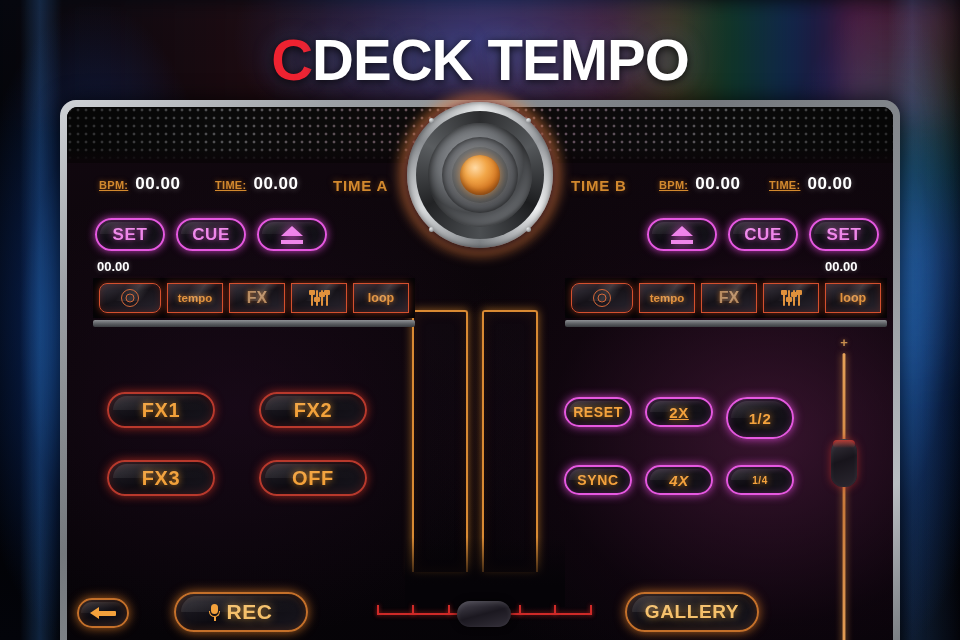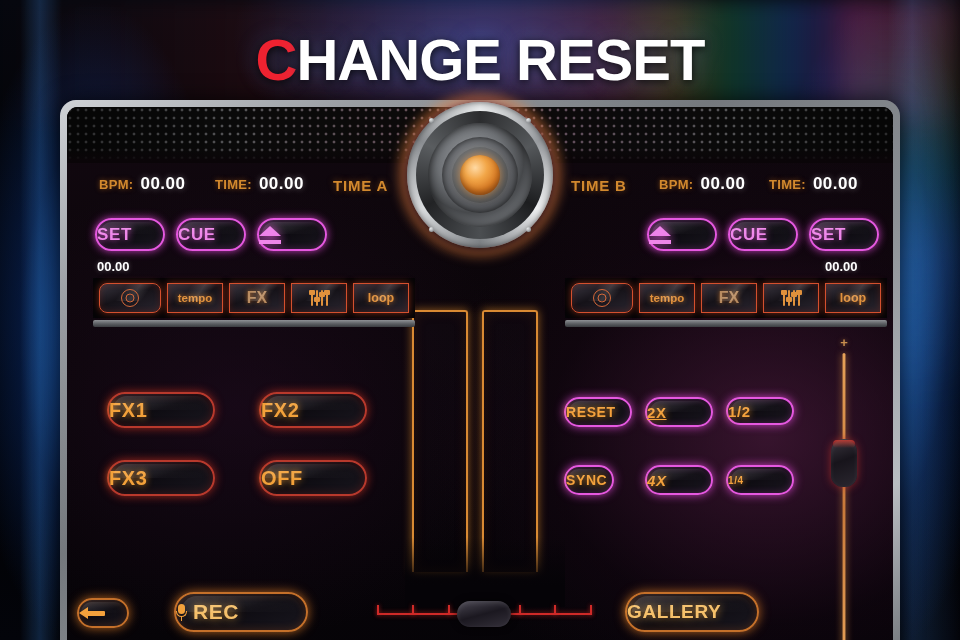--- a/index.html
+++ b/index.html
@@ -128,30 +128,30 @@
     position: absolute; left: 50%; top: 50%; transform: translate(-50%,-50%);
     width: 40px; height: 40px; border-radius: 50%;
     background: radial-gradient(circle at 38% 32%, #ffd9a3 0%, #f2a648 32%, #d87c25 62%, #a5571a 100%);
     box-shadow: 0 0 10px rgba(240,150,60,.7), inset 0 -3px 6px rgba(90,40,5,.6);
   }
   .spk-screw { position:absolute; width:5px;height:5px;border-radius:50%;
     background: radial-gradient(circle at 35% 30%, #e7e9ea, #6d7074); }
 
   
   .readout { position: absolute; display: flex; align-items: baseline; gap: 7px; z-index: 4; }
-  .rd-label { color: #d2892e; font-size: 13px; font-weight: 700; letter-spacing: .3px;
-              text-shadow: 0 0 5px rgba(210,120,30,.55); }
+  .rd-label { color: #d2892e; font-size: 11px; font-weight: 700; letter-spacing: .3px;
+              text-shadow: 0 0 5px rgba(210,120,30,.55); text-decoration: underline; }
   .rd-val { color: #fff; font-size: 17px; font-weight: 700; letter-spacing: .5px;
             text-shadow: 0 0 6px rgba(255,255,255,.35); }
   .deck-tag { position:absolute; color:#d2892e; font-size:15px; font-weight:700; letter-spacing:.8px;
               text-shadow:0 0 6px rgba(210,120,30,.5); z-index:4; }
 
   
   .pill {
-    position: absolute; display: flex; align-items: center; justify-content: flex-start;
+    position: absolute; display: flex; align-items: center; justify-content: center;
     border-radius: 999px; cursor: pointer; user-select: none;
     background: linear-gradient(160deg, rgba(36,34,42,.95) 0%, rgba(14,12,18,.98) 48%, rgba(26,24,32,.95) 100%);
   }
   .pill .lbl { font-weight: 700; letter-spacing: .6px; }
 
   .pill.magenta { border: 2px solid #e558e0; box-shadow: 0 0 9px rgba(225,70,215,.85), inset 0 0 7px rgba(210,60,200,.30); }
   .pill.magenta .lbl { color: #ef86ea; text-shadow: 0 0 7px rgba(235,90,225,.9); }
   .pill.magenta-amber { border: 2px solid #e558e0; box-shadow: 0 0 10px rgba(225,70,215,.85), inset 0 0 7px rgba(210,60,200,.25); }
   .pill.magenta-amber .lbl { color: #f3a13c; text-shadow: 0 0 7px rgba(240,150,40,.85); }
   .pill.red { border: 2px solid #b8392c; box-shadow: 0 0 10px rgba(205,50,35,.75), inset 0 0 8px rgba(150,30,20,.35); }
@@ -264,21 +264,21 @@
 <body>
 
 <div id="stage">
 
   <div class="bg-base"></div>
   <div class="bg-streaks"></div>
   <div class="bg-rainbow"></div>
   <div class="bg-rainbow2"></div>
 
   <div id="title">
-    <span class="accent">C</span><span>HANGE RESET</span>
+    <span class="accent">C</span><span>DECK TEMPO</span>
   </div>
 
   <div id="frame">
     <div id="screen">
 
       <div class="grille"></div>
       <div class="grille-fade"></div>
 
       <div class="readout" style="left:32px; top:67px;">
         <span class="rd-label">BPM:</span>
@@ -412,25 +412,25 @@
       </div>
 
       <div class="pill magenta-amber" style="left:497px; top:290px; width:68px; height:30px;">
         <span class="gloss"></span>
         <span class="lbl" style="font-size:14px;">RESET</span>
       </div>
       <div class="pill magenta-amber" style="left:578px; top:290px; width:68px; height:30px;">
         <span class="gloss"></span>
         <span class="lbl" style="font-size:15px;text-decoration:underline;">2X</span>
       </div>
-      <div class="pill magenta-amber" style="left:659px; top:290px; width:68px; height:28px;">
+      <div class="pill magenta-amber" style="left:659px; top:290px; width:68px; height:42px;">
         <span class="gloss"></span>
         <span class="lbl" style="font-size:15px;">1/2</span>
       </div>
-      <div class="pill magenta-amber" style="left:497px; top:358px; width:50px; height:30px;">
+      <div class="pill magenta-amber" style="left:497px; top:358px; width:68px; height:30px;">
         <span class="gloss"></span>
         <span class="lbl" style="font-size:14px;">SYNC</span>
       </div>
       <div class="pill magenta-amber" style="left:578px; top:358px; width:68px; height:30px;">
         <span class="gloss"></span>
         <span class="lbl" style="font-size:15px;font-style:italic;">4X</span>
       </div>
       <div class="pill magenta-amber" style="left:659px; top:358px; width:68px; height:30px;">
         <span class="gloss"></span>
         <span class="lbl" style="font-size:10px;">1/4</span>

